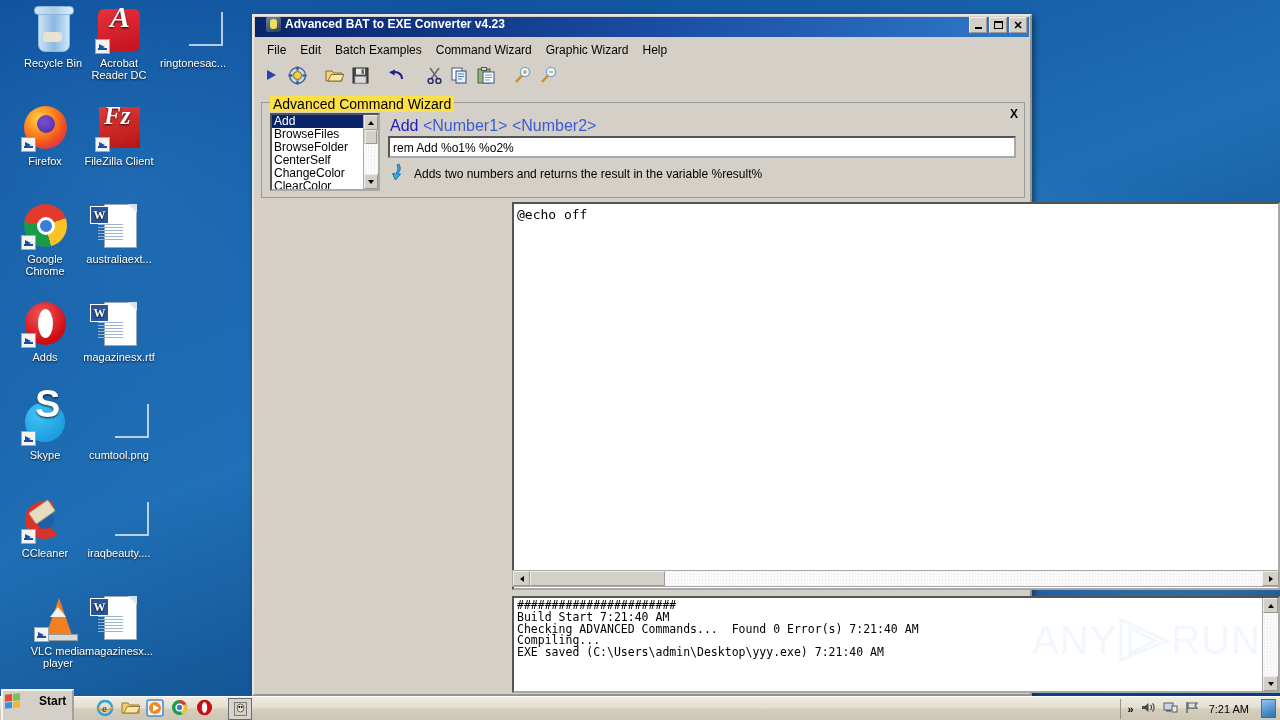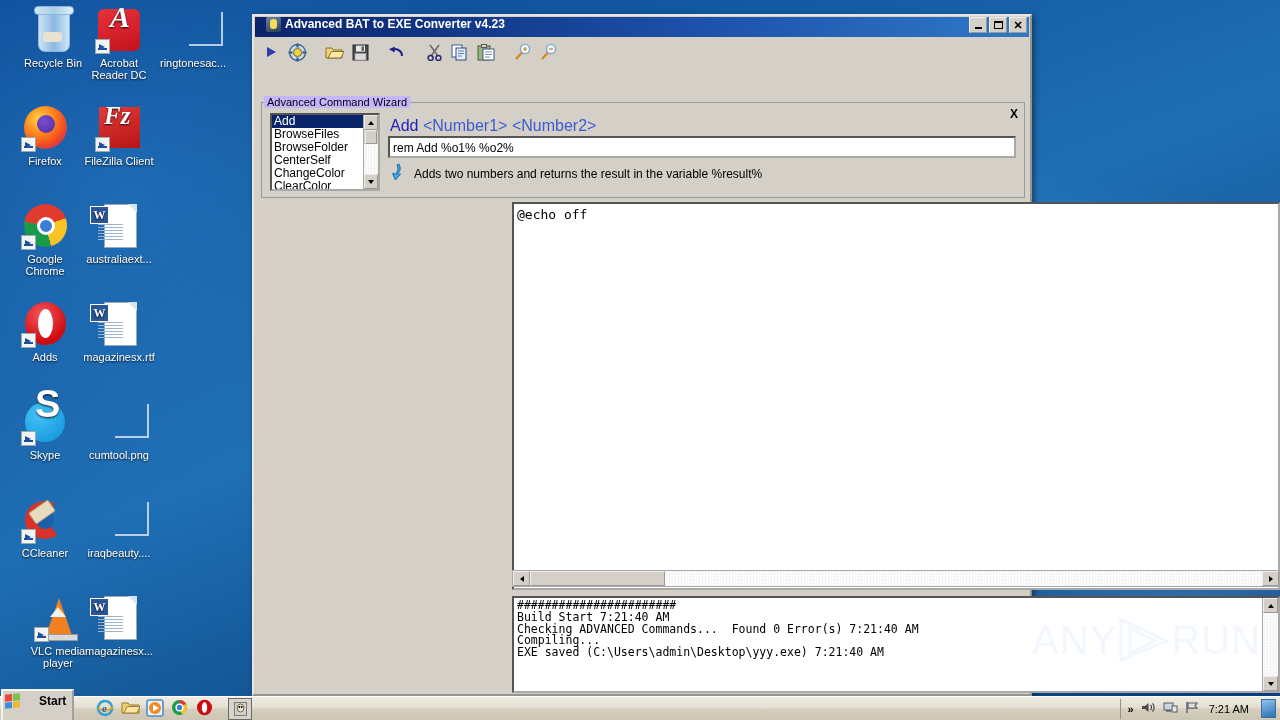--- a/index.html
+++ b/index.html
@@ -159,21 +159,21 @@
   #menubar{display:flex;gap:0;padding:3px 4px 2px 6px;font-size:12px;color:#000;}
   #menubar .mi{padding:2px 7px;cursor:default;}
 
   #toolbar{height:26px;display:flex;align-items:center;gap:4px;padding:1px 6px 2px 6px;}
   .tool{width:22px;height:21px;position:relative;display:flex;align-items:center;justify-content:center;}
   .sep{width:7px;}
 
   
   #wizard{position:absolute;left:7px;top:86px;width:764px;height:96px;
     border:1px solid #9a9a9a;box-sizing:border-box;}
-  #wizard-legend{position:absolute;left:2px;top:-7px;background:#c4b5fd;padding:0 3px;font-size:11px;color:#000;}
+  #wizard-legend{position:absolute;left:8px;top:-7px;background:#fde047;padding:0 3px;font-size:14px;color:#000;}
   #cmdlist{position:absolute;left:8px;top:10px;width:110px;height:78px;background:#fff;
     border:2px inset #a8a8a8;box-sizing:border-box;overflow:hidden;display:flex;}
   #cmdlist .opts{flex:1;font-size:12px;font-family:"Liberation Sans",sans-serif;}
   #cmdlist .opt{height:13px;line-height:13px;padding-left:2px;white-space:nowrap;}
   #cmdlist .opt.sel{background:#0a246a;color:#fff;}
   .vscroll{width:14px;background:#d4d0c8;border-left:1px solid #a8a8a8;
     display:flex;flex-direction:column;justify-content:space-between;}
   .sbtn{height:13px;background:#d4d0c8;border:1px outset #efeceb;display:flex;align-items:center;justify-content:center;}
   .arrow-u{border-left:3px solid transparent;border-right:3px solid transparent;border-bottom:4px solid #000;}
   .arrow-d{border-left:3px solid transparent;border-right:3px solid transparent;border-top:4px solid #000;}
@@ -350,20 +350,28 @@
         </div>
       <div class="tbtn">
           <span class="gmax"></span>
         </div>
       <div class="tbtn">
           <span style="font-size:11px;font-weight:bold;line-height:10px;">✕</span>
         </div>
     </div>
   </div>
 
+  <div id="menubar">
+      <div class="mi">File</div>
+      <div class="mi">Edit</div>
+      <div class="mi">Batch Examples</div>
+      <div class="mi">Command Wizard</div>
+      <div class="mi">Graphic Wizard</div>
+      <div class="mi">Help</div>
+    </div>
 
   <div id="toolbar">
     <div class="tool">
       <svg width="12" height="12" viewBox="0 0 12 12">
           <polygon points="2,1 11,6 2,11" fill="#2b3fae"></polygon>
         </svg>
     </div>
     <div class="tool">
       <svg width="19" height="19" viewBox="0 0 19 19">
         <circle cx="9.5" cy="9.5" r="8" fill="#c8d6e8" stroke="#3b5c88" stroke-width="1.3"></circle>

